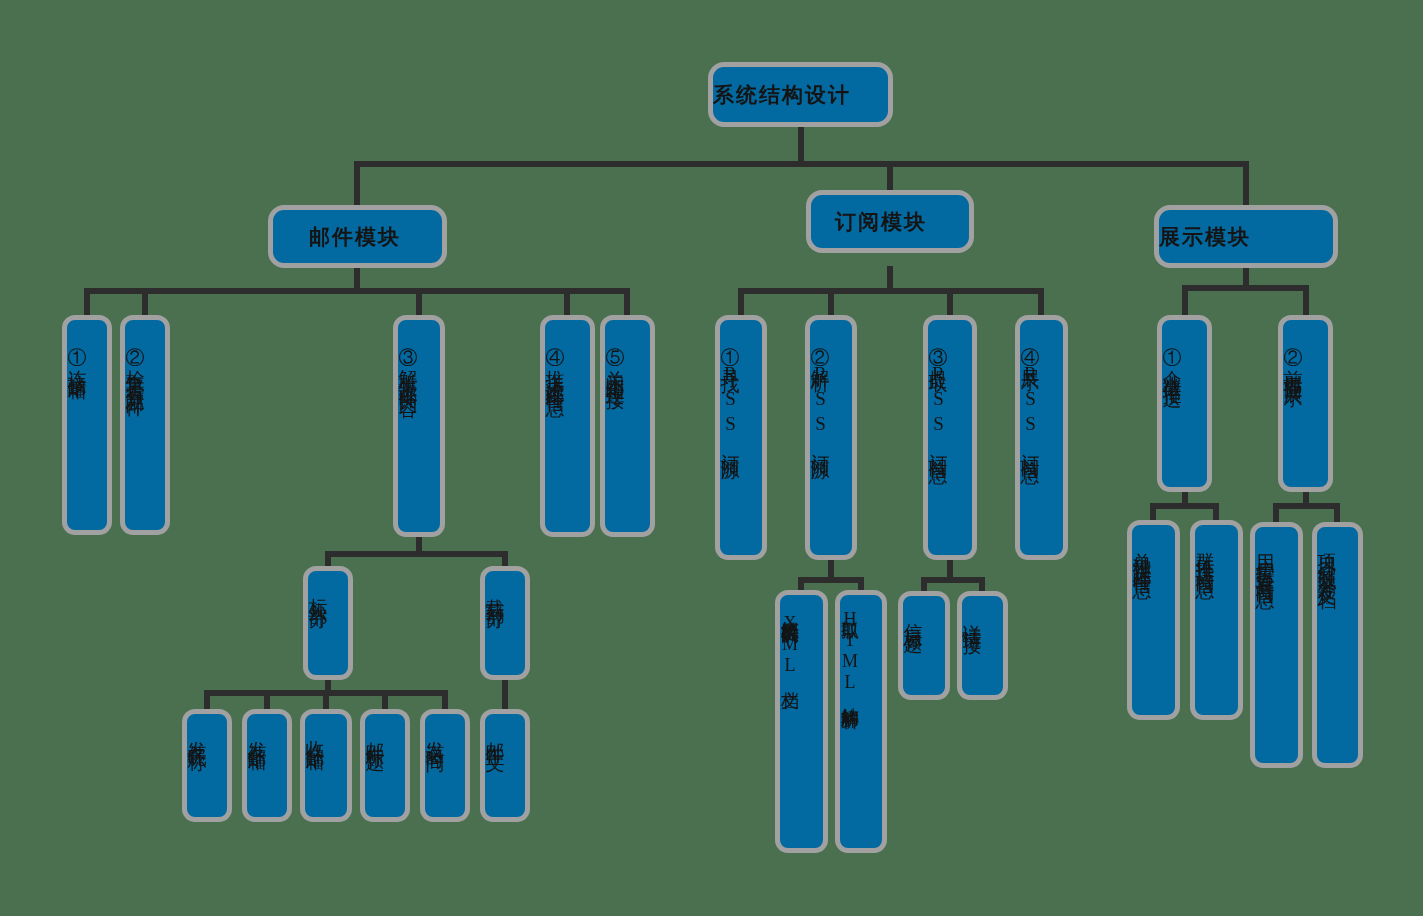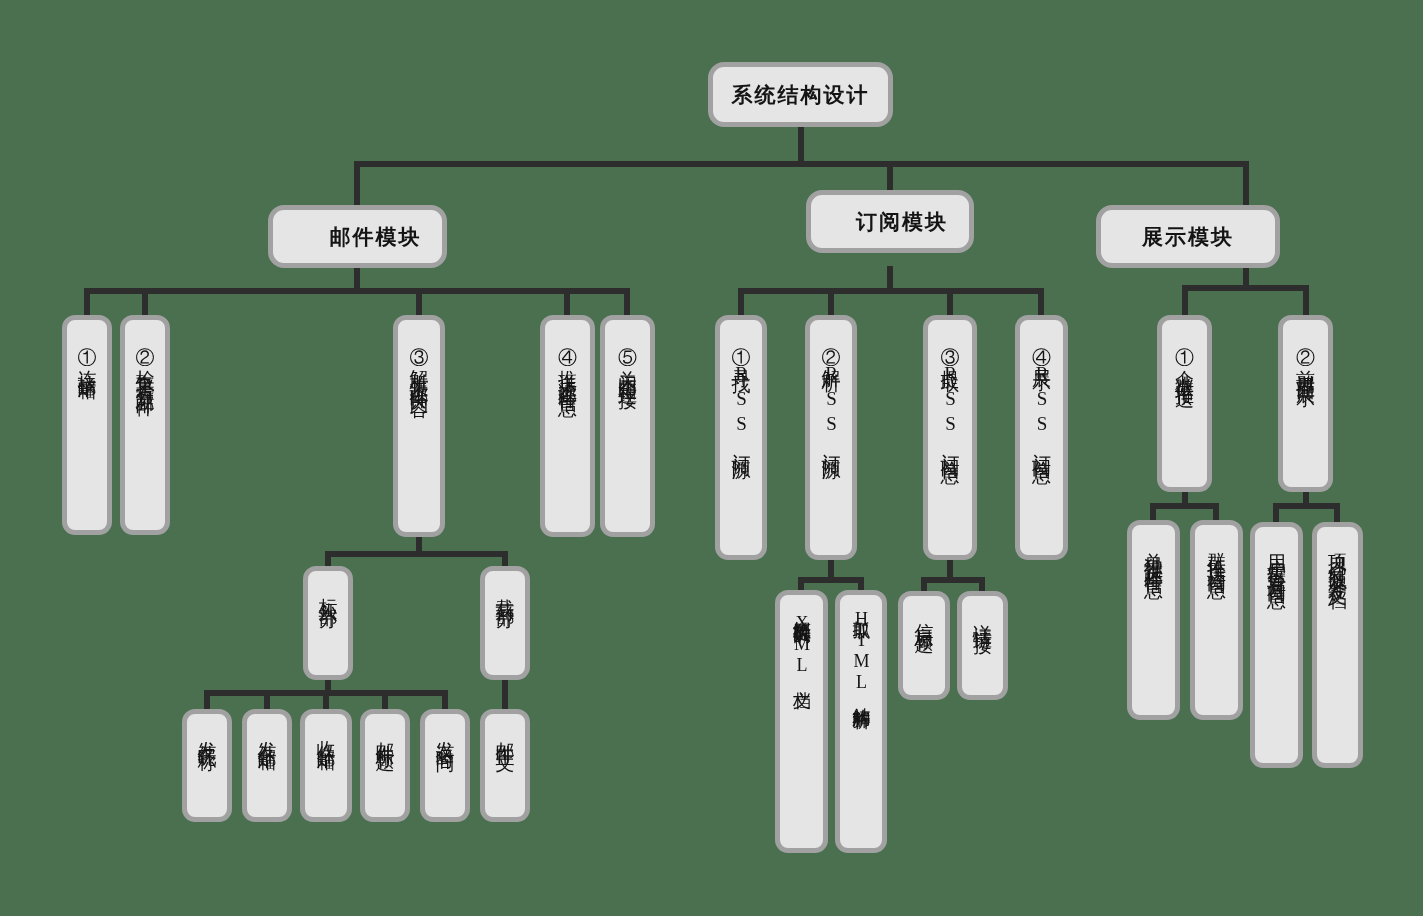--- a/index.html
+++ b/index.html
@@ -18,25 +18,24 @@
     left: 0; top: 0;
   }
   #connectors path {
     stroke: #2D2D2D;
     stroke-width: 6;
     fill: none;
   }
   .node {
     position: absolute;
     box-sizing: border-box;
-    background: #e5e5e5;
+    background: #0369a1;
     border: 5px solid #A1A1A1;
     border-radius: 13px;
     display: flex;
-    justify-content: center;
   }
   .node.h {
     align-items: center;
     border-radius: 16px;
   }
   .node.h .label {
     font-weight: bold;
     font-size: 21px;
     letter-spacing: 2px;
     white-space: nowrap;
@@ -79,21 +78,21 @@
   <div class="node h" style="left:708px; top:62px; width:185px; height:65px;">
     <span class="label">系统结构设计</span>
   </div>
 
   <div class="node h" style="left:268px; top:205px; width:179px; height:63px;padding-left:36px;">
     <span class="label">邮件模块</span>
   </div>
   <div class="node h" style="left:806px; top:190px; width:168px; height:63px;padding-left:24px;">
     <span class="label">订阅模块</span>
   </div>
-  <div class="node h" style="left:1096px; top:205px; width:184px; height:63px;">
+  <div class="node h" style="left:1154px; top:205px; width:184px; height:63px;">
     <span class="label">展示模块</span>
   </div>
 
   <div class="node v" style="left:62px; top:315px; width:50px; height:220px;">
     <span class="label">①连接邮箱</span>
   </div>
   <div class="node v" style="left:120px; top:315px; width:50px; height:220px;">
     <span class="label">②检查是否有新邮件</span>
   </div>
   <div class="node v" style="left:393px; top:315px; width:52px; height:222px;">

